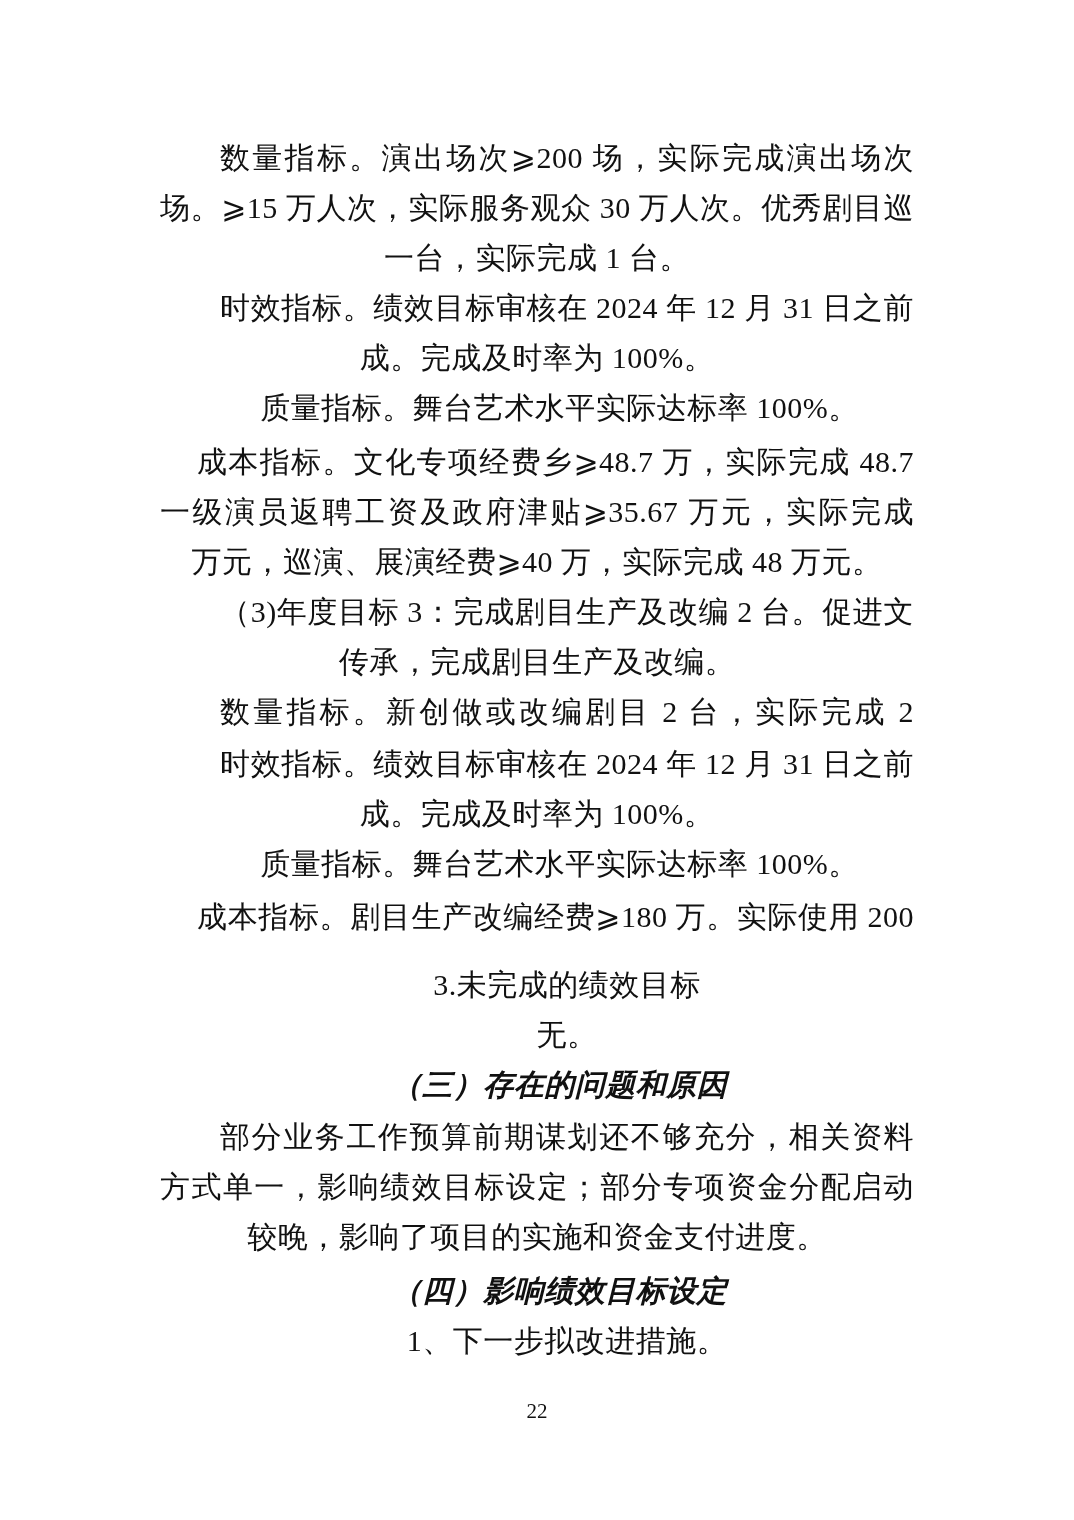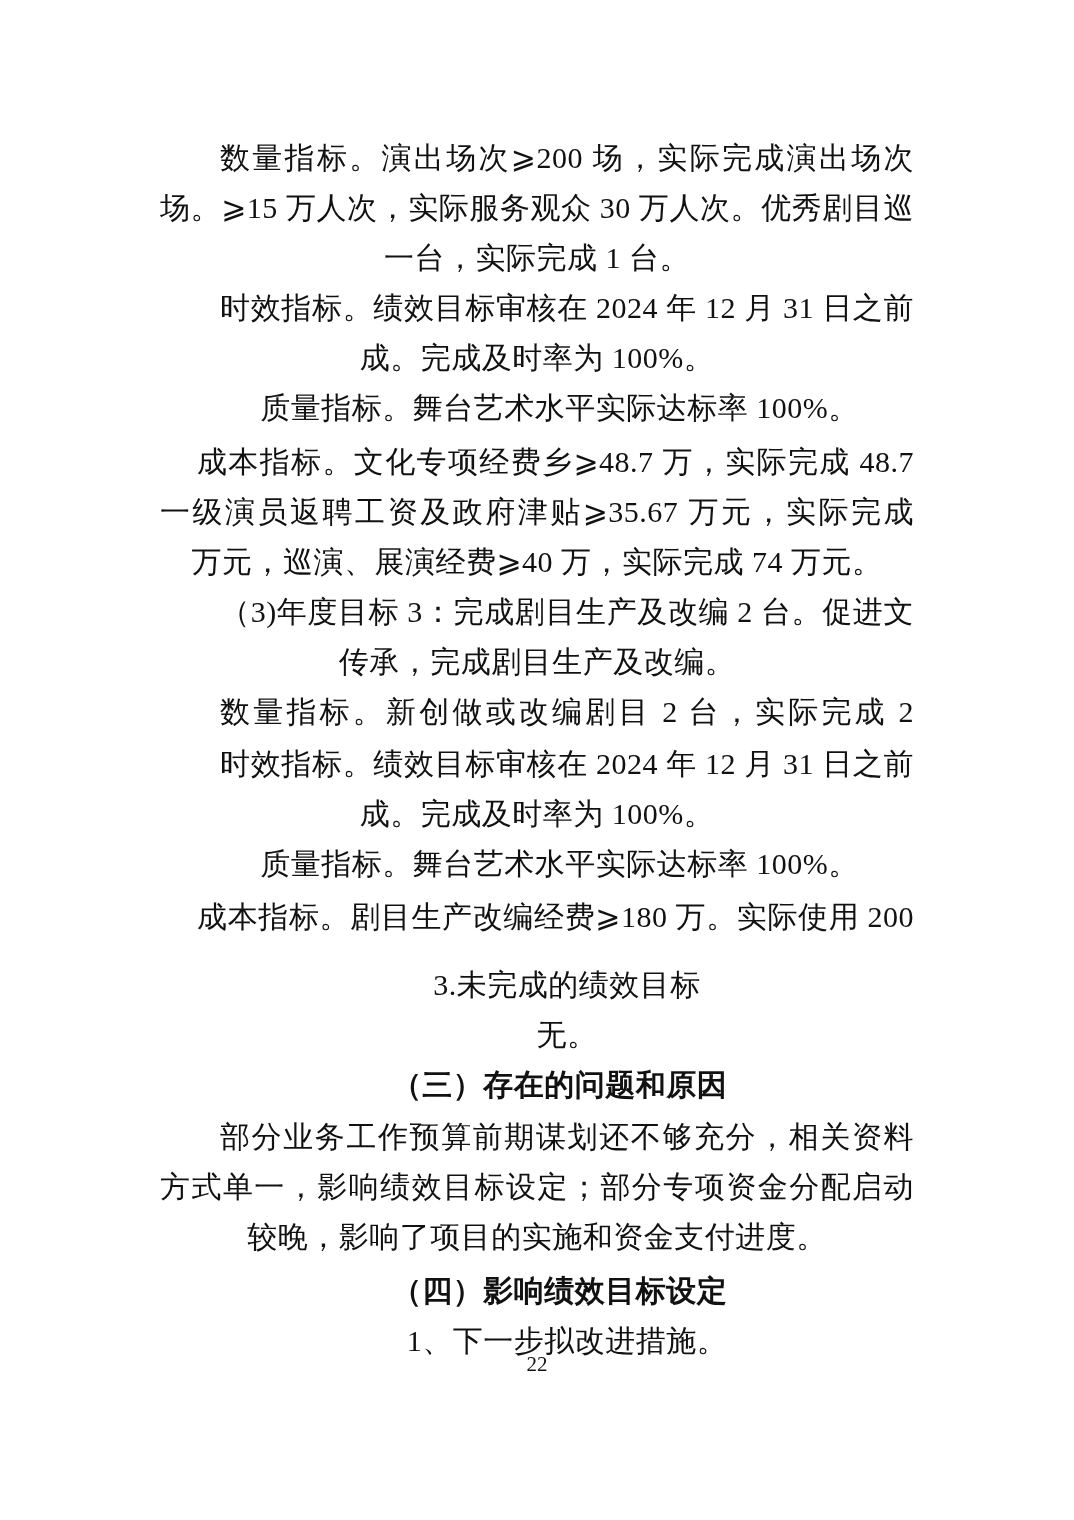--- a/index.html
+++ b/index.html
@@ -30,27 +30,28 @@
     white-space: normal;
     text-align: center;
     letter-spacing: 0.5px;
   }
   .line.just {
     text-align: justify;
     text-align-last: justify;
   }
   .line.bold {
     font-weight: bold;
+    font-style: italic;
   }
   .ind-para  { text-indent: 60px; }
   .ind-mid   { text-indent: 45px; }
   .ind-small { text-indent: 37px; }
   .pagenum {
     position: absolute;
-    top: 1352px;
+    top: 1399px;
     left: 0;
     width: 100%;
     text-align: center;
     font-size: 21px;
     line-height: 24px;
     color: #111111;
   }
 </style>
 </head>
 <body>
@@ -58,21 +59,21 @@
 <div class="page">
   <div class="content">
       <div class="line ind-para just">数量指标。演出场次⩾200 场，实际完成演出场次 241</div>
       <div class="line just">场。⩾15 万人次，实际服务观众 30 万人次。优秀剧目巡演</div>
       <div class="line">一台，实际完成 1 台。</div>
       <div class="line ind-para just">时效指标。绩效目标审核在 2024 年 12 月 31 日之前完</div>
       <div class="line">成。完成及时率为 100%。</div>
       <div class="line ind-mid">质量指标。舞台艺术水平实际达标率 100%。</div>
       <div class="line ind-small just" style="margin-top: 4px;">成本指标。文化专项经费乡⩾48.7 万，实际完成 48.7 万，</div>
       <div class="line just">一级演员返聘工资及政府津贴⩾35.67 万元，实际完成 35.67</div>
-      <div class="line">万元，巡演、展演经费⩾40 万，实际完成 74 万元。</div>
+      <div class="line">万元，巡演、展演经费⩾40 万，实际完成 48 万元。</div>
       <div class="line ind-para just">（3)年度目标 3：完成剧目生产及改编 2 台。促进文化</div>
       <div class="line">传承，完成剧目生产及改编。</div>
       <div class="line ind-para just">数量指标。新创做或改编剧目 2 台，实际完成 2 台；名</div>
       <div class="line ind-para just" style="margin-top: 2px;">时效指标。绩效目标审核在 2024 年 12 月 31 日之前完</div>
       <div class="line">成。完成及时率为 100%。</div>
       <div class="line ind-mid">质量指标。舞台艺术水平实际达标率 100%。</div>
       <div class="line ind-small just" style="margin-top: 3px;">成本指标。剧目生产改编经费⩾180 万。实际使用 200 万。</div>
       <div class="line ind-para" style="margin-top: 18px;">3.未完成的绩效目标</div>
       <div class="line ind-para">无。</div>
       <div class="line ind-mid bold">（三）存在的问题和原因</div>

